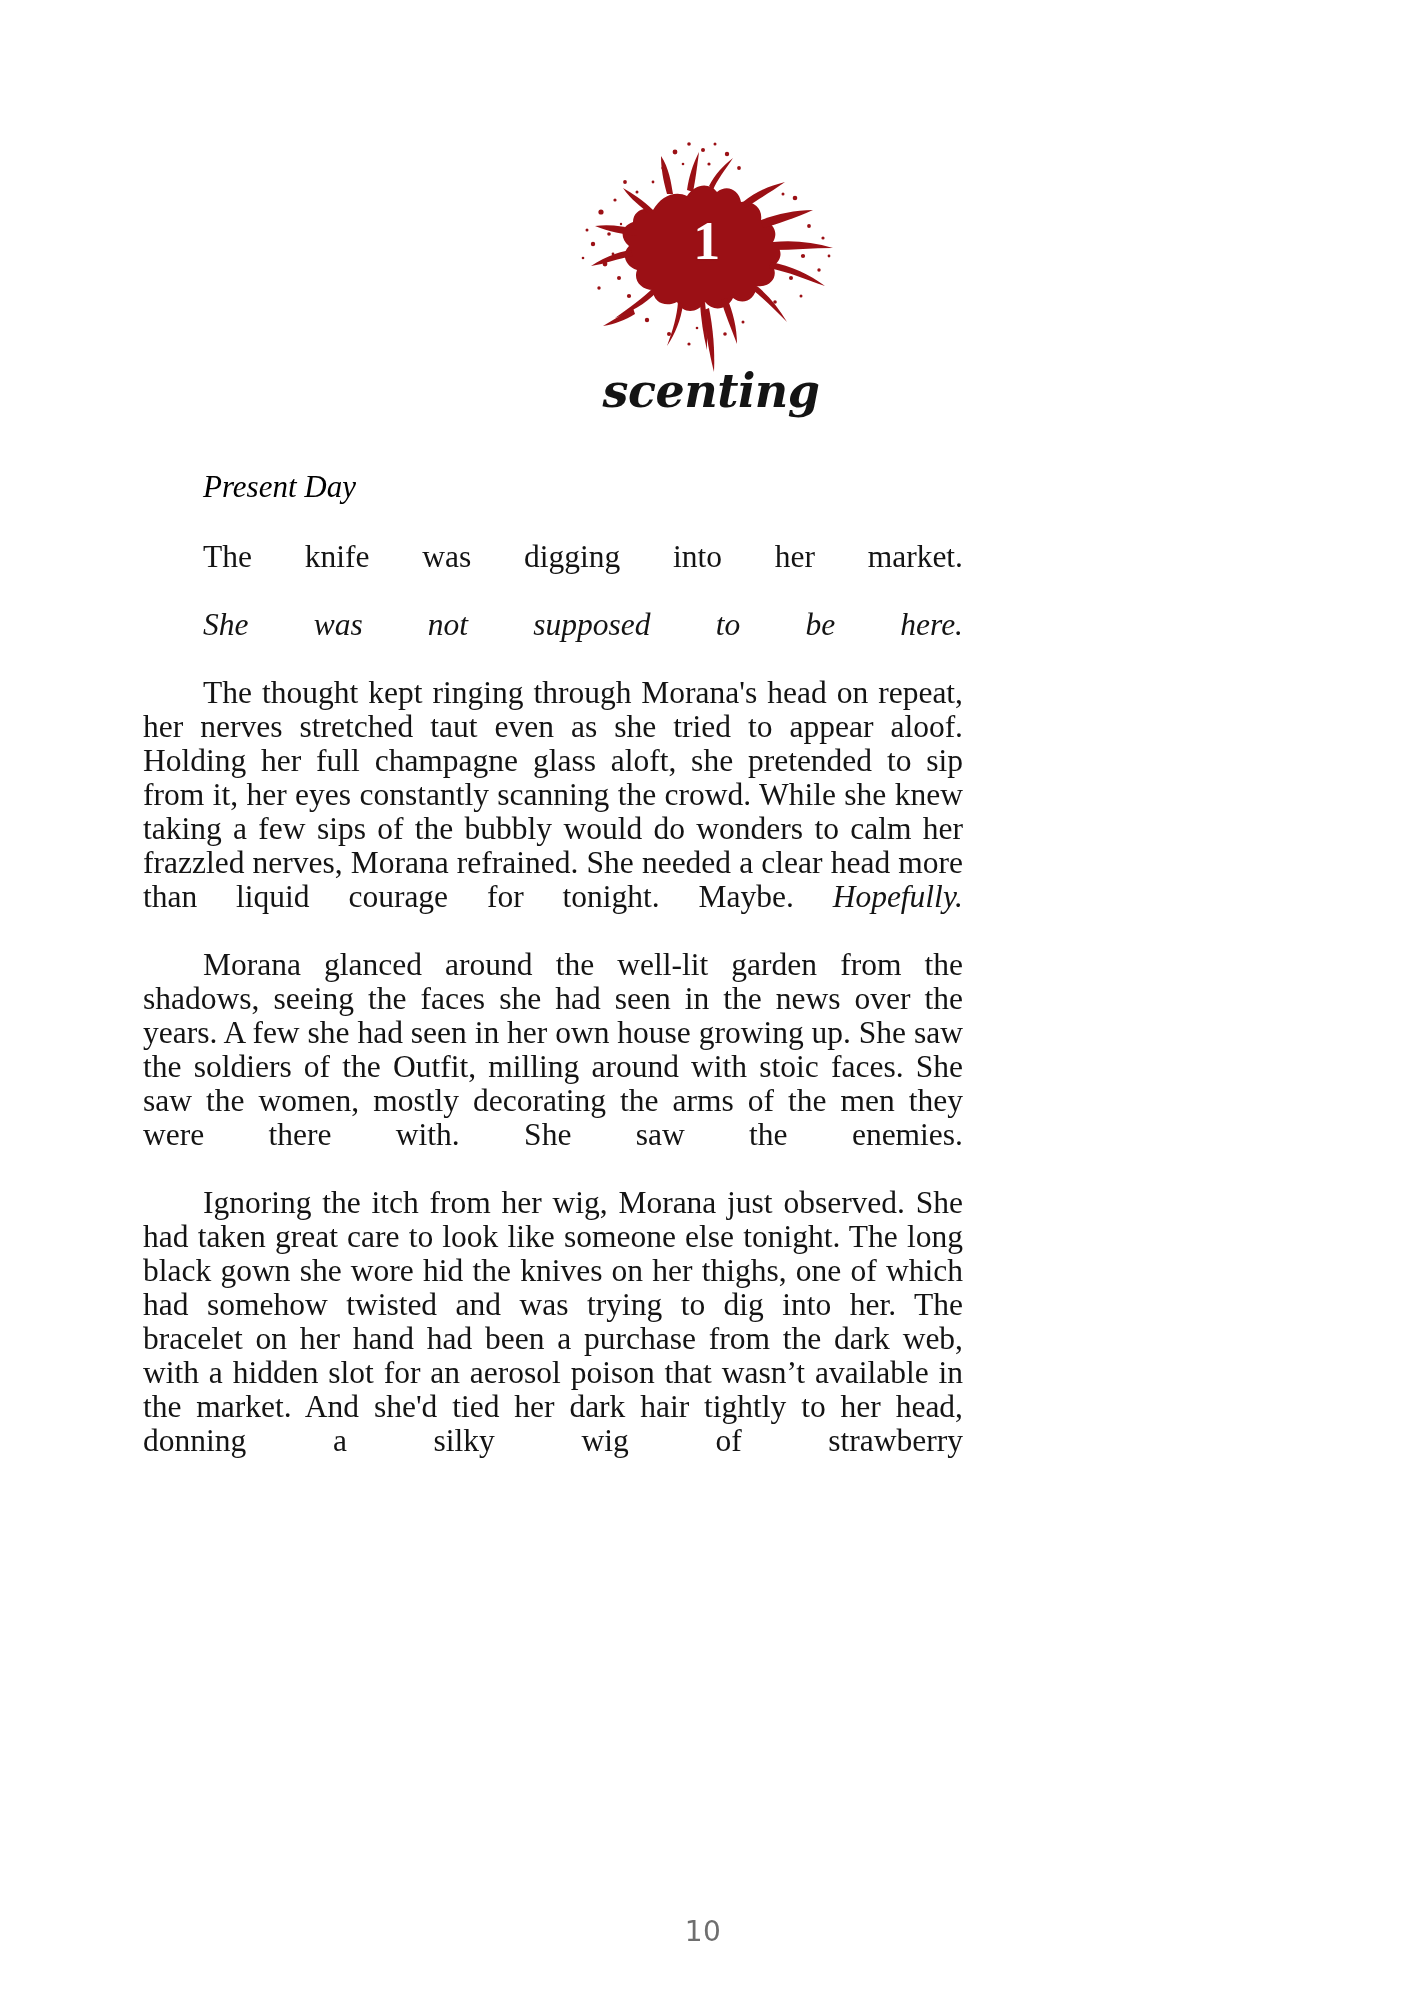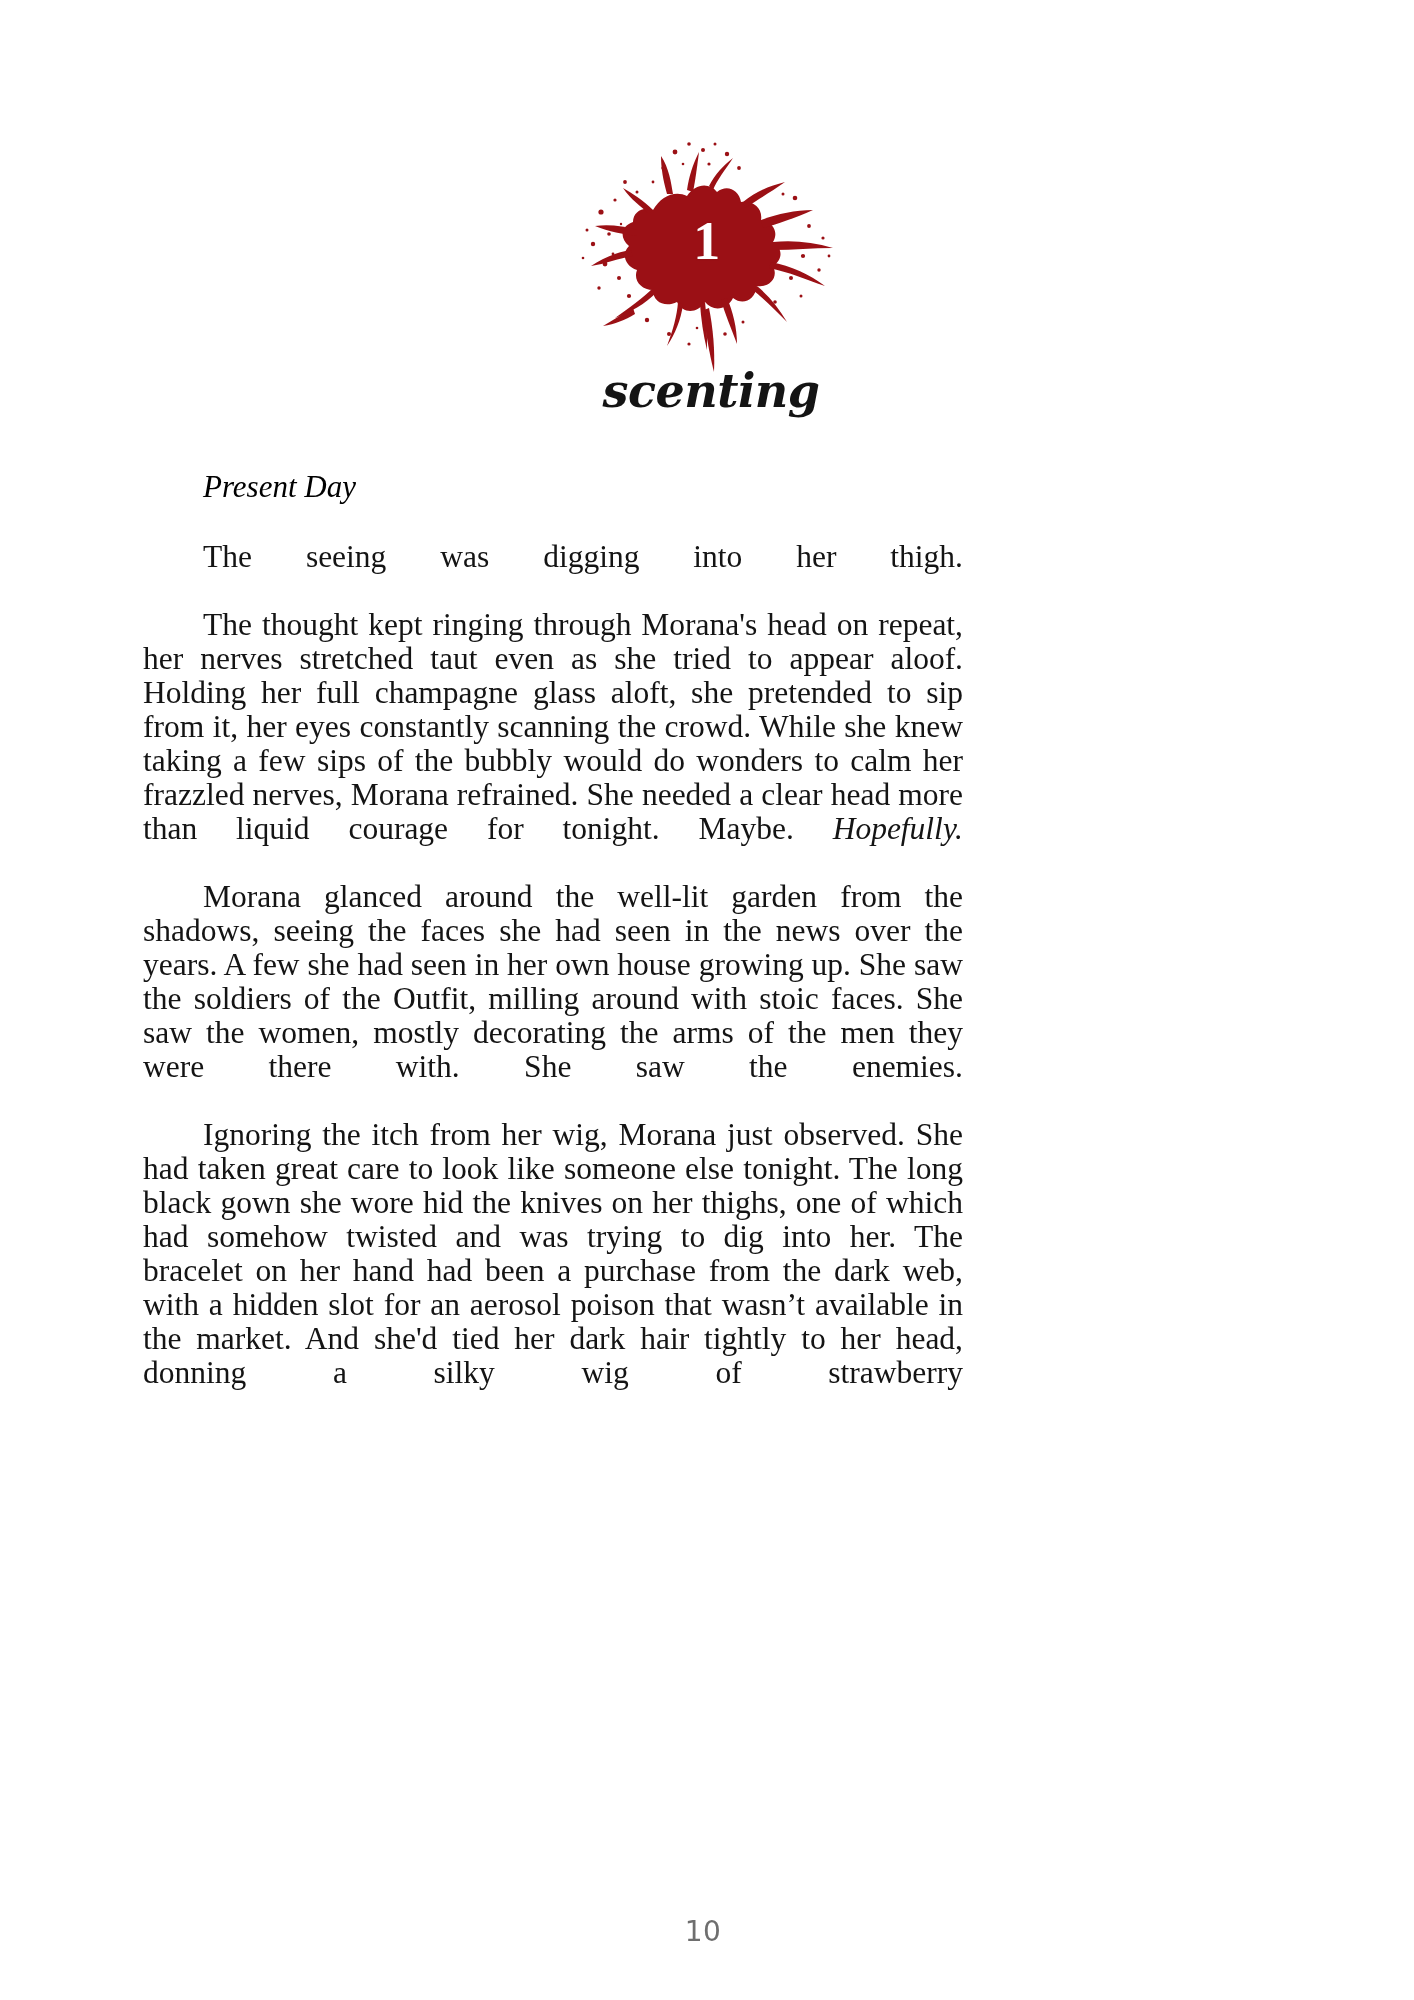--- a/index.html
+++ b/index.html
@@ -217,21 +217,22 @@
     </div>
   </div>
 
   <div class="chapter-title">scenting</div>
 
   <div class="body-column">
 
     <div class="scene-label">Present Day</div>
 
     <div id="paragraphs">
-        <p class="para indent"><span>The seeing was digging into her thigh.</span></p>
+        <p class="para indent"><span>The knife was digging into her market.</span></p>
+        <p class="para indent"><span class="it">She was not supposed to be here.</span></p>
         <p class="para indent"><span>The thought kept ringing through Morana's head on repeat, her nerves stretched taut even as she tried to appear aloof. Holding her full champagne glass aloft, she pretended to sip from it, her eyes constantly scanning the crowd. While she knew taking a few sips of the bubbly would do wonders to calm her frazzled nerves, Morana refrained. She needed a clear head more than liquid courage for tonight. Maybe. </span><span class="it">Hopefully.</span></p>
         <p class="para indent"><span>Morana glanced around the well-lit garden from the shadows, seeing the faces she had seen in the news over the years. A few she had seen in her own house growing up. She saw the soldiers of the Outfit, milling around with stoic faces. She saw the women, mostly decorating the arms of the men they were there with. She saw the enemies.</span></p>
         <p class="para indent"><span>Ignoring the itch from her wig, Morana just observed. She had taken great care to look like someone else tonight. The long black gown she wore hid the knives on her thighs, one of which had somehow twisted and was trying to dig into her. The bracelet on her hand had been a purchase from the dark web, with a hidden slot for an aerosol poison that wasn’t available in the market. And she'd tied her dark hair tightly to her head, donning a silky wig of strawberry</span></p>
       </div>
   </div>
 
   <div class="page-number">10</div>
 
 </div>
 

